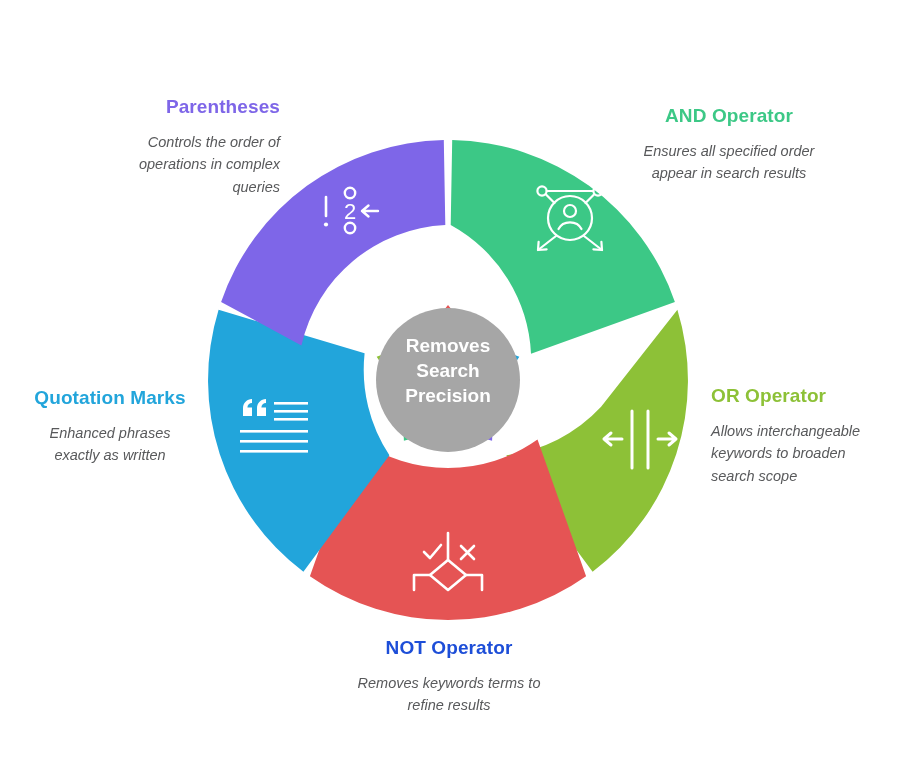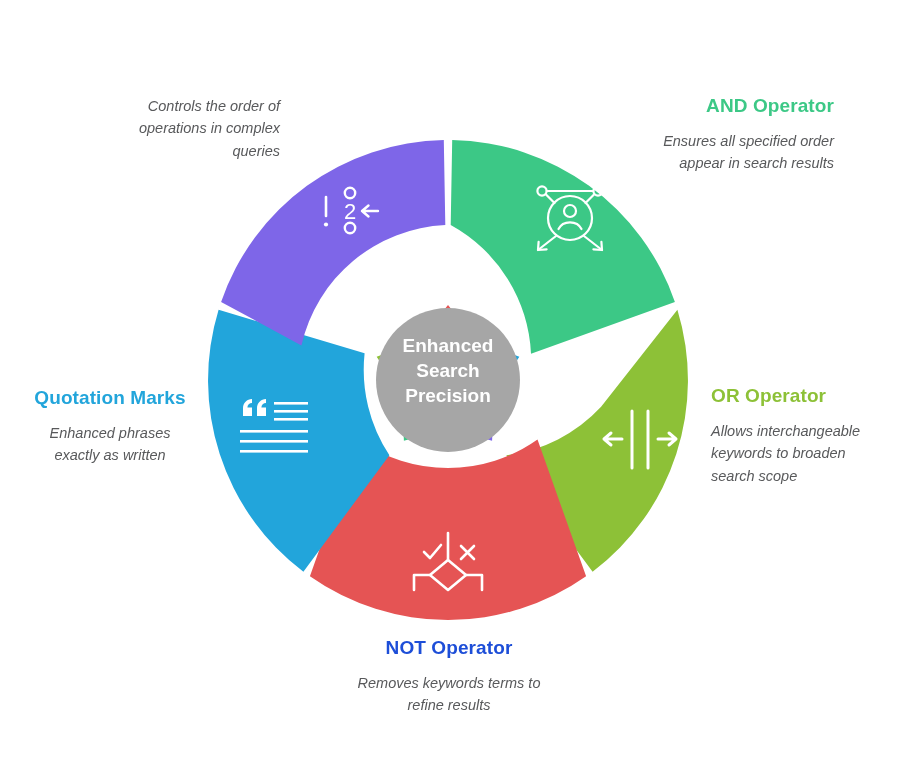--- a/index.html
+++ b/index.html
@@ -47,22 +47,22 @@
     color: #58595b;
     margin: 0;
     font-style: italic;
   }
 
   #callout-parentheses {
     left: 95px;  top: 95px;  width: 185px;
     text-align: right;
   }
   #callout-and {
-    left: 624px; top: 94px;  width: 210px;
-    text-align: right;
+    left: 624px; top: 104px;  width: 210px;
+    text-align: center;
   }
   #callout-or {
     left: 711px; top: 384px; width: 165px;
     text-align: left;
   }
   #callout-quotation {
     left: 30px;  top: 386px; width: 160px;
     text-align: center;
   }
   #callout-not {
@@ -236,26 +236,27 @@
       <circle cx="350" cy="193" r="5.2" fill="none" stroke="#ffffff" stroke-width="2.4"></circle>
       <text x="350" y="219" fill="#ffffff" font-size="22" font-family="'Liberation Sans', sans-serif" text-anchor="middle">2</text>
       <circle cx="350" cy="228" r="5.2" fill="none" stroke="#ffffff" stroke-width="2.4"></circle>
       <g stroke="#ffffff" stroke-width="2.4" fill="none" stroke-linecap="round" stroke-linejoin="round">
         <path d="M378 211 L362 211 M362 211 l6.5 -5.5 M362 211 l6.5 5.5"></path>
       </g>
     </g>
   </svg>
 
   <div id="hub-label">
-    <div>Enhanced</div>
+    <div>Removes</div>
     <div>Search</div>
     <div>Precision</div>
   </div>
 
   <div class="callout" id="callout-parentheses">
+    <p class="c-title" style="color:#7e66e8">Parentheses</p>
     <p class="c-desc">Controls the order of operations in complex queries</p>
   </div>
 
   <div class="callout" id="callout-and">
     <p class="c-title" style="color:#3cc886">AND Operator</p>
     <p class="c-desc">Ensures all specified order appear in search results</p>
   </div>
 
   <div class="callout" id="callout-or">
     <p class="c-title" style="color:#8dc137">OR Operator</p>

